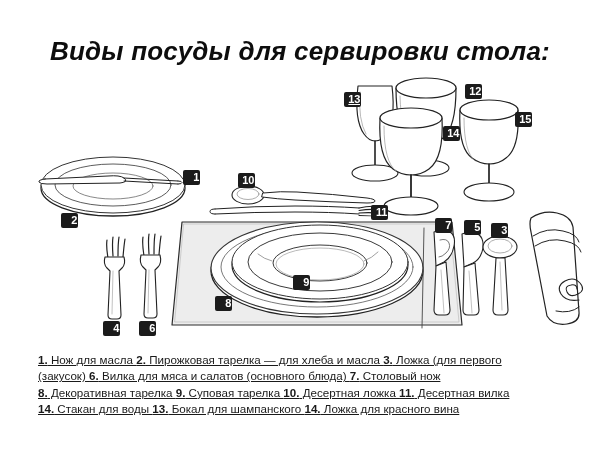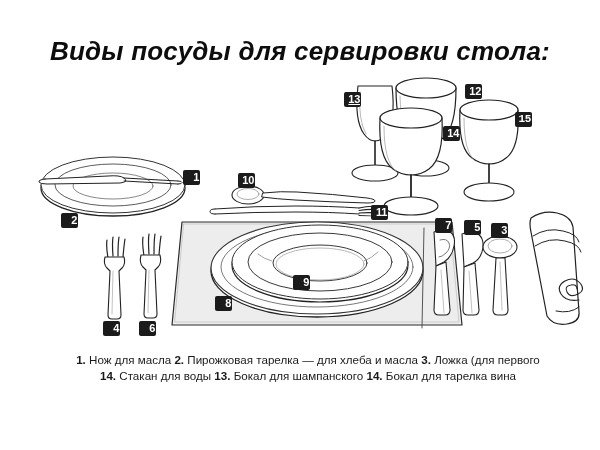--- a/index.html
+++ b/index.html
@@ -42,21 +42,22 @@
     z-index:30;
     letter-spacing:-.3px;
   }
 
   
   .legend{
     position:absolute;left:38px;top:352px;width:540px;
     font-size:11.6px;
     line-height:16.4px;
     color:#1a1a1a;
-    text-align:center;
+    text-align:left;
+    text-decoration:underline;
   }
   .legend .ln{white-space:normal;}
   .legend b{font-weight:bold;}
 </style>
 </head>
 <body>
 
 <div id="stage">
 
   <div class="title">Виды посуды для сервировки стола:</div>
@@ -200,21 +201,23 @@
       <div class="badge" style="left: 465px; top: 221px;">5</div>
       <div class="badge" style="left: 140px; top: 322px;">6</div>
       <div class="badge" style="left: 436px; top: 219px;">7</div>
       <div class="badge" style="left: 216px; top: 297px;">8</div>
       <div class="badge" style="left: 294px; top: 276px;">9</div>
       <div class="badge" style="left: 239px; top: 174px;">10</div>
       <div class="badge" style="left: 372px; top: 206px;">11</div>
       <div class="badge" style="left: 466px; top: 85px;">12</div>
       <div class="badge" style="left: 345px; top: 93px; text-decoration: underline;">13</div>
       <div class="badge" style="left: 412px; top: 127px; margin-left: 32px;">14</div>
-      <div class="badge" style="left: 516px; top: 113px; font-family: Liberation Mono, monospace;">15</div>
+      <div class="badge" style="left: 516px; top: 113px;">15</div>
     </div>
 
   <div class="legend" id="legend">
       <div class="ln"><b>1.</b><span> Нож для масла </span><b>2.</b><span> Пирожковая тарелка — для хлеба и масла </span><b>3.</b><span> Ложка (для первого</span></div>
-      <div class="ln"><b>14.</b><span> Стакан для воды </span><b>13.</b><span> Бокал для шампанского </span><b>14.</b><span> Бокал для тарелка вина</span></div>
+      <div class="ln"><span>(закусок) </span><b>6.</b><span> Вилка для мяса и салатов (основного блюда) </span><b>7.</b><span> Столовый нож</span></div>
+      <div class="ln"><b>8.</b><span> Декоративная тарелка </span><b>9.</b><span> Суповая тарелка </span><b>10.</b><span> Десертная ложка </span><b>11.</b><span> Десертная вилка</span></div>
+      <div class="ln"><b>14.</b><span> Стакан для воды </span><b>13.</b><span> Бокал для шампанского </span><b>14.</b><span> Ложка для красного вина</span></div>
     </div>
 
 </div>
 
 </body></html>

